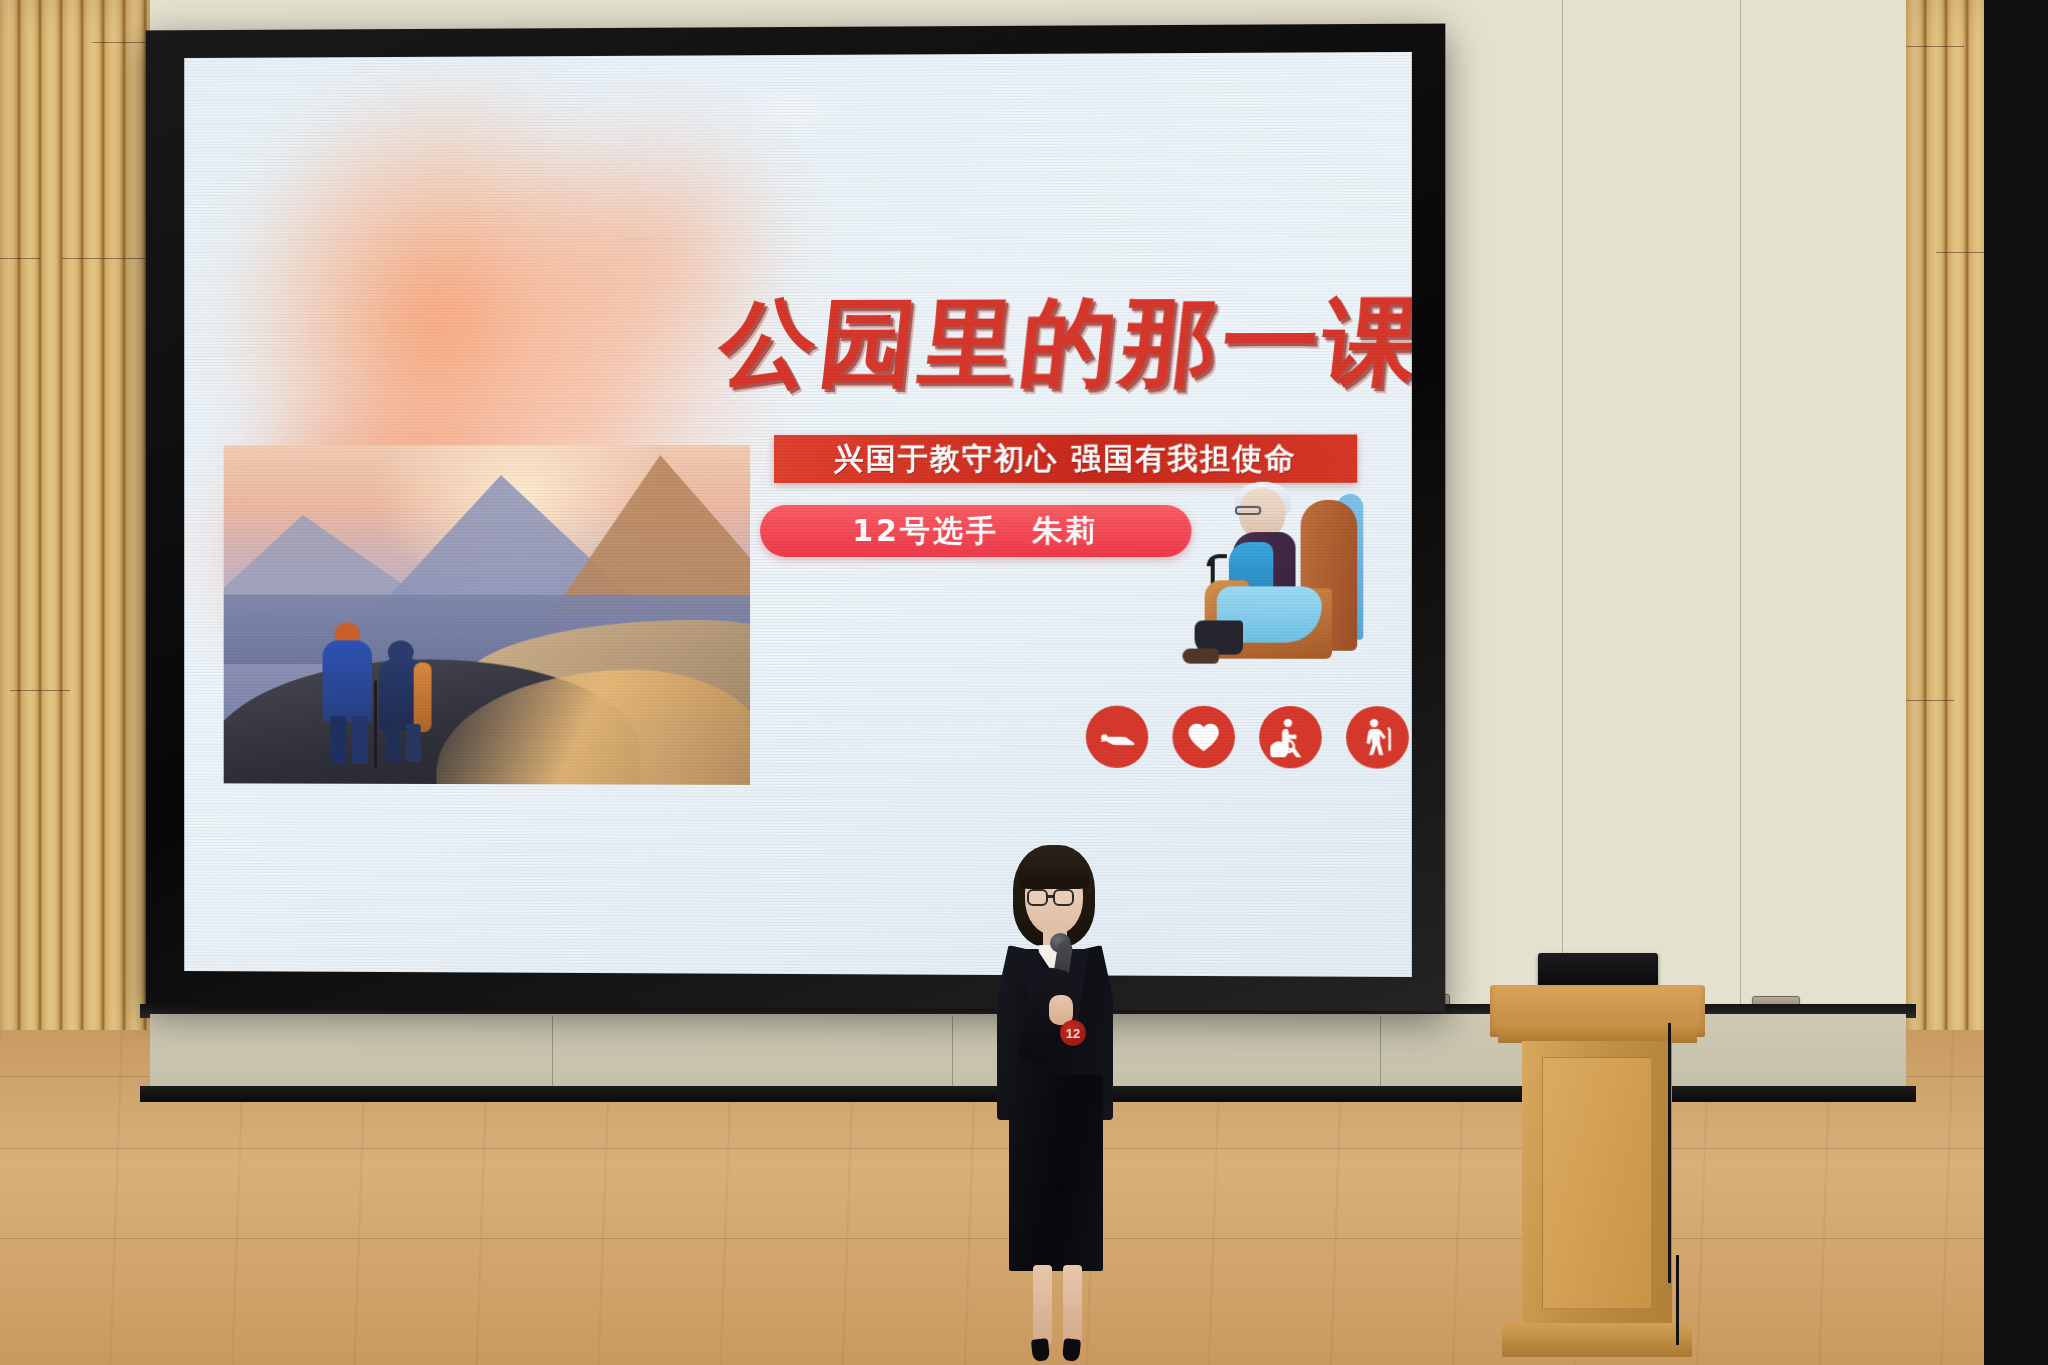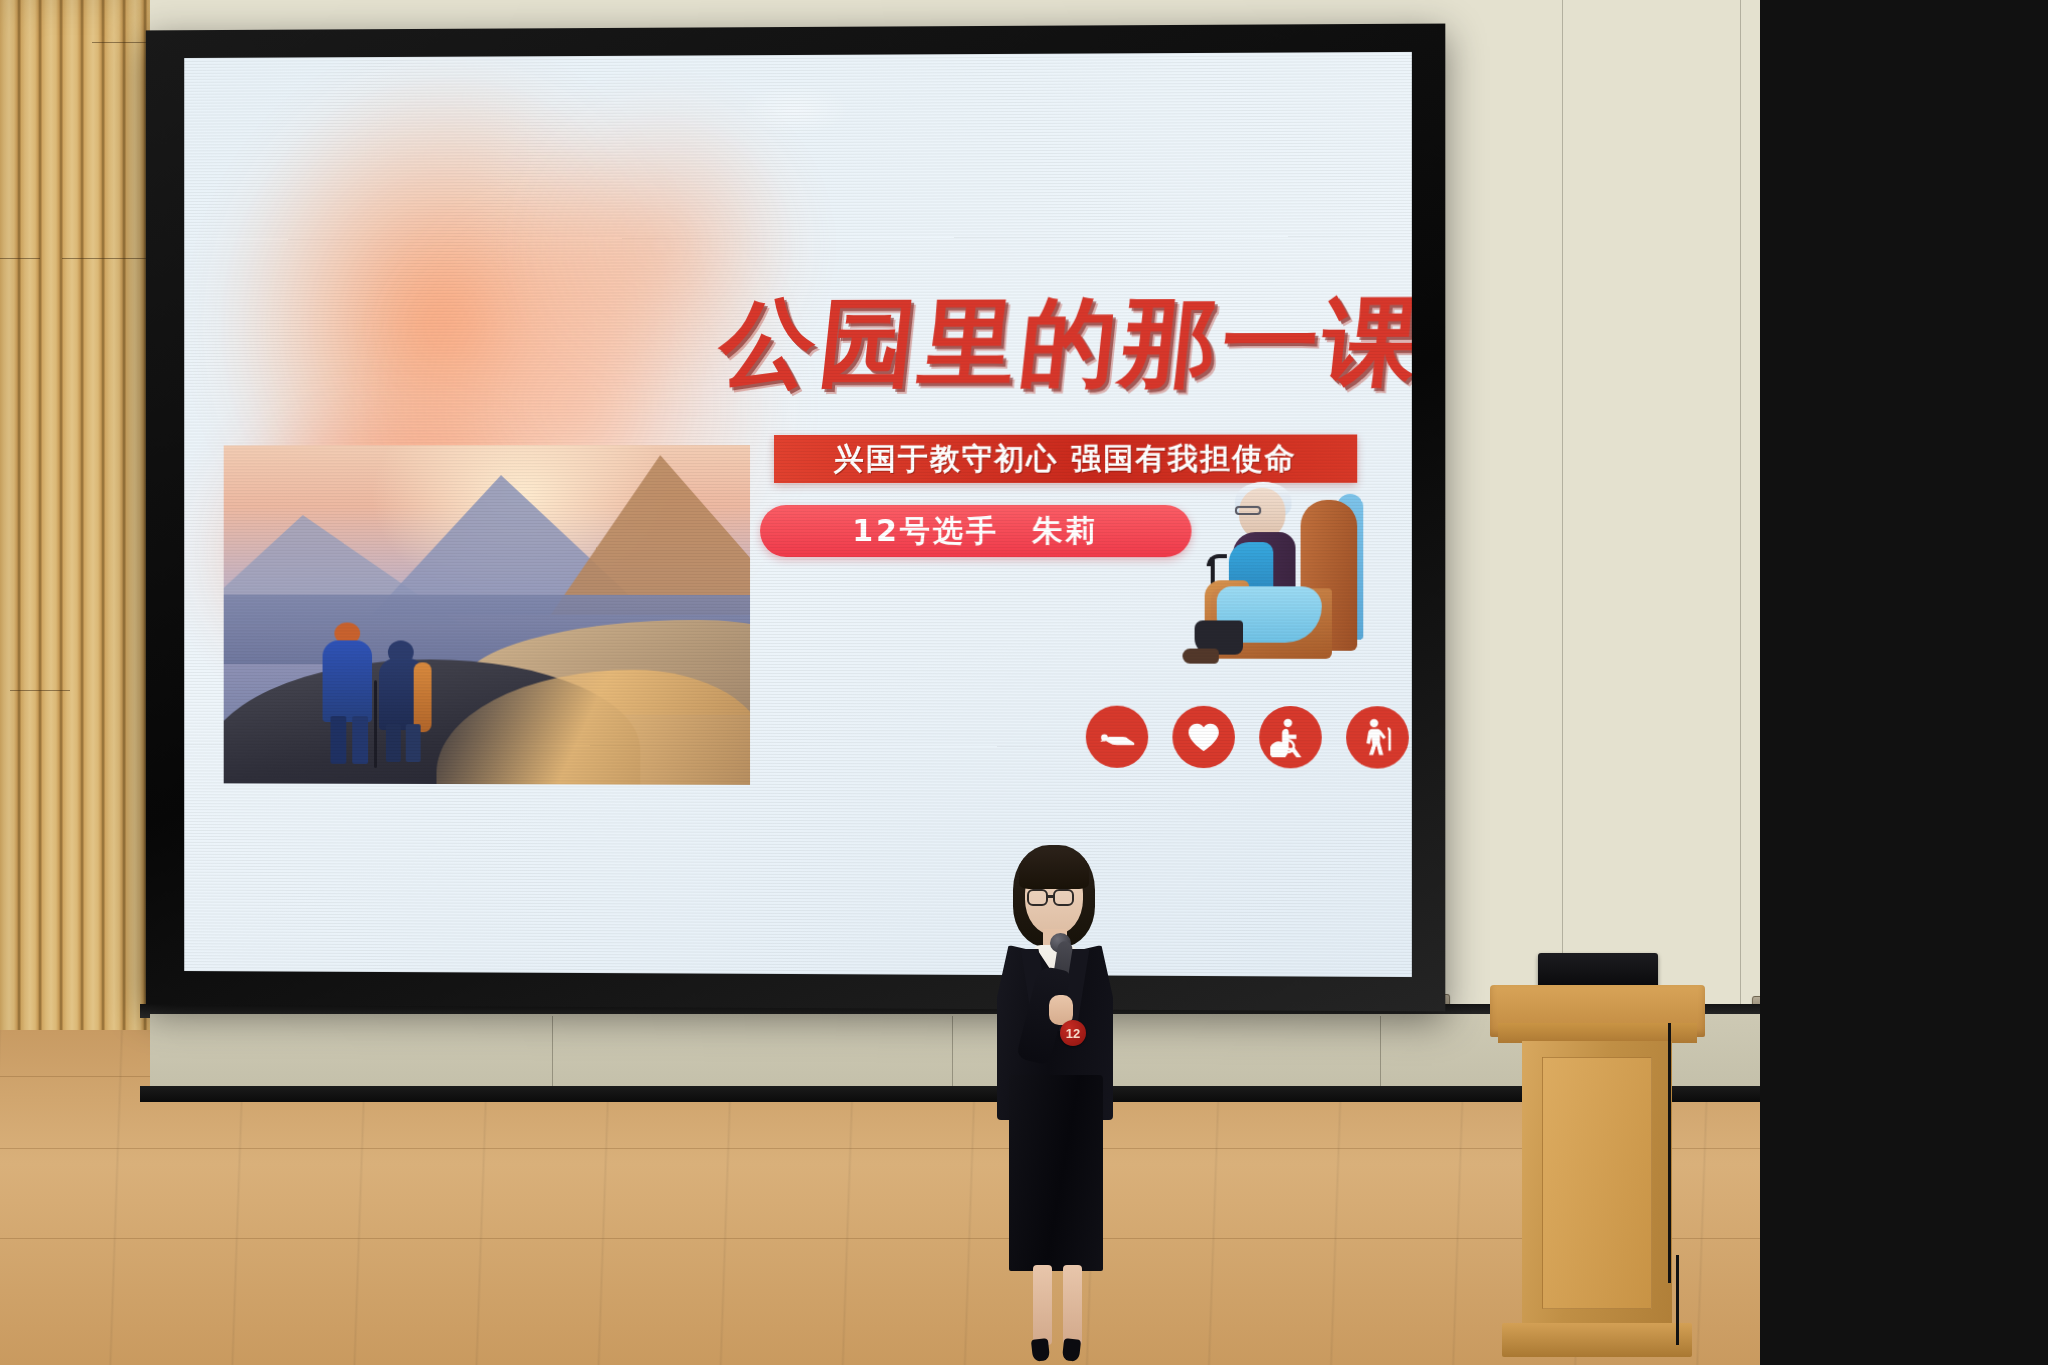--- a/index.html
+++ b/index.html
@@ -2,21 +2,21 @@
 <html><head>
 <meta charset="utf-8">
 <style>
   * { box-sizing: border-box; margin: 0; padding: 0; }
   html, body {
     width: 2048px; height: 1365px;
     overflow: hidden;
     font-family: "Liberation Sans", "DejaVu Sans", sans-serif;
     background: #111;
   }
-  #scene { position: relative; width: 1760px; height: 1365px; overflow: hidden; }
+  #scene { position: relative; width: 1984px; height: 1365px; overflow: hidden; }
 
   
   .room-wall-upper {
     position: absolute; left: 0; top: 0; width: 2048px; height: 1030px;
     background: #e4e1cf;
   }
   .wood-slat {
     position: absolute; top: 0; height: 1100px;
     background:
       repeating-linear-gradient(90deg,

